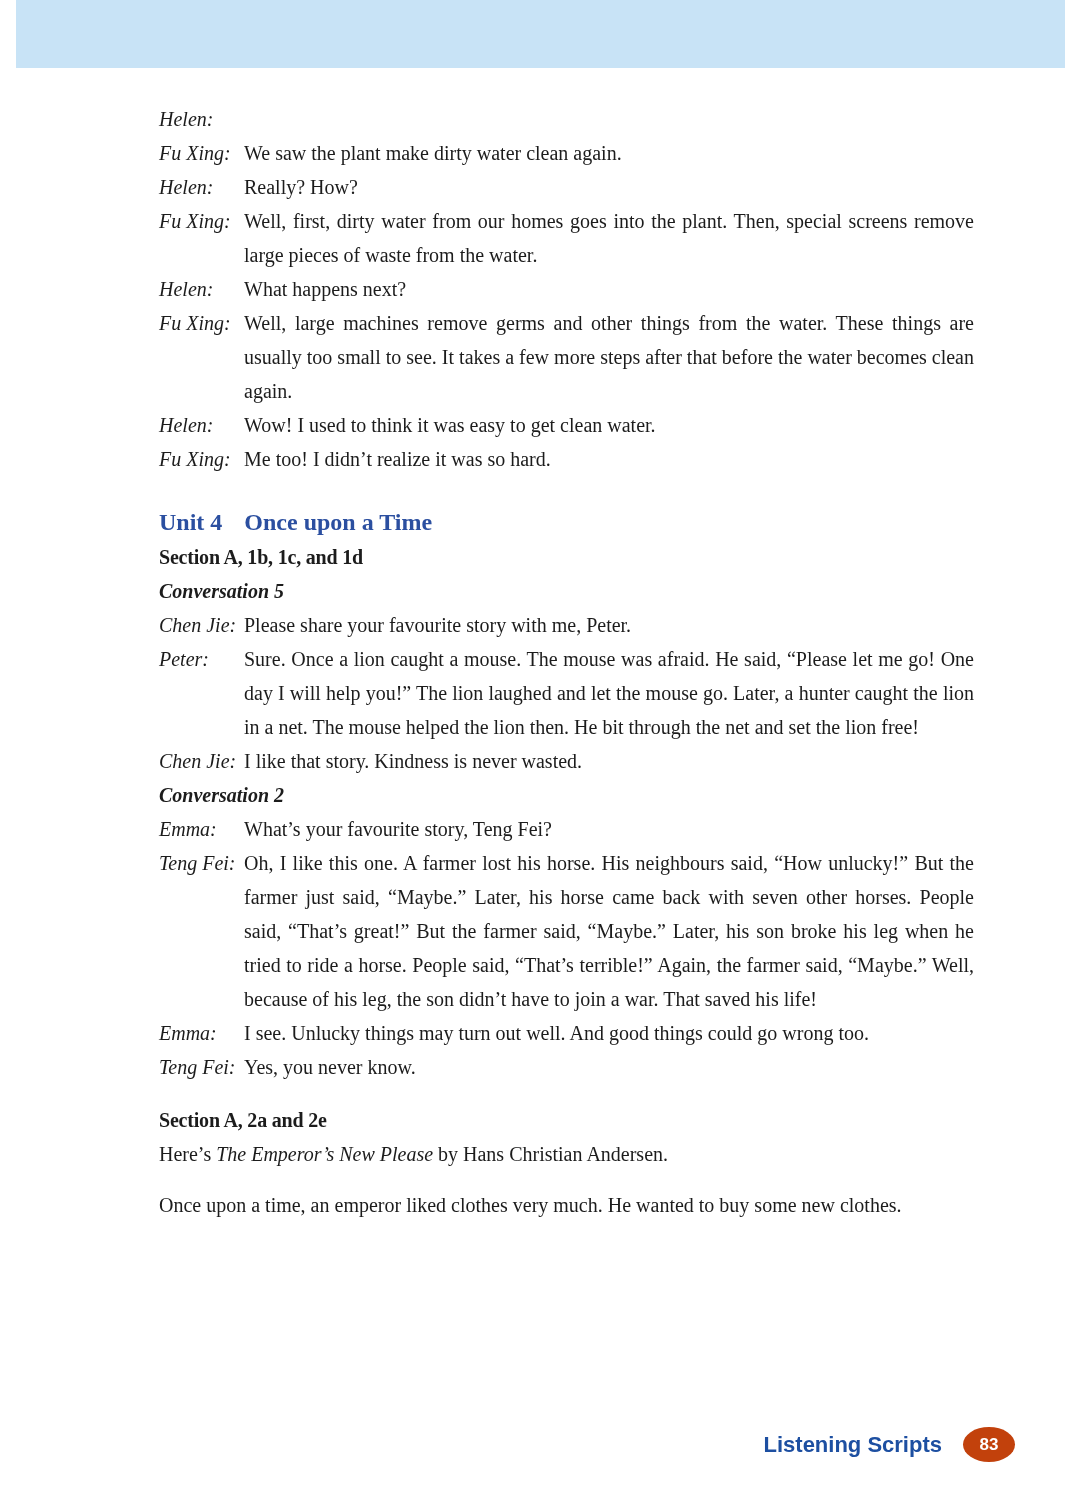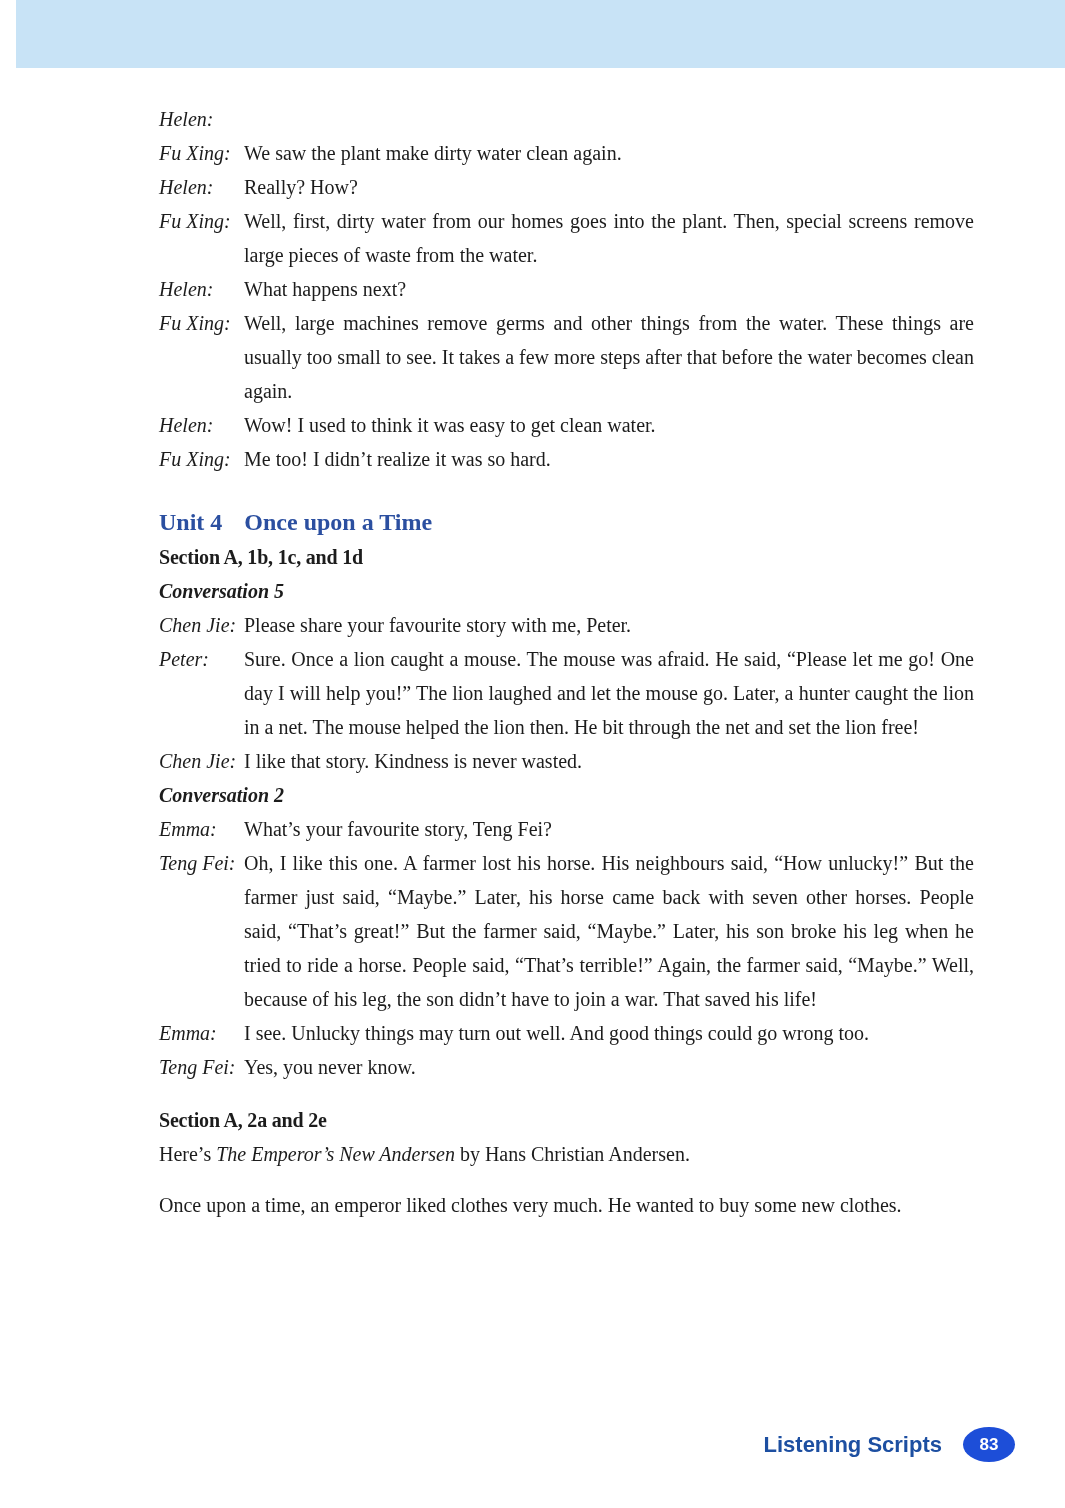--- a/index.html
+++ b/index.html
@@ -68,21 +68,21 @@
     font-family: "Liberation Sans", sans-serif;
   }
   .footer-label {
     color: #1d4fa1;
     font-weight: bold;
     font-size: 22px;
   }
   .page-badge {
     width: 52px;
     height: 35px;
-    background: #1d4ed8;
+    background: #c2410c;
     border-radius: 50%;
     color: #ffffff;
     font-weight: bold;
     font-size: 17px;
     display: flex;
     align-items: center;
     justify-content: center;
   }
 </style>
 </head>
@@ -159,21 +159,21 @@
       <span class="speaker">Emma:</span>
       <span class="utterance">I see. Unlucky things may turn out well. And good things could go wrong too.</span>
     </div>
     <div class="dialogue">
       <span class="speaker">Teng Fei:</span>
       <span class="utterance">Yes, you never know.</span>
     </div>
 
     <div class="section-heading gap-top">Section A, 2a and 2e</div>
 
-    <p class="intro-line"><span>Here’s </span><span class="italic">The Emperor’s New Andersen</span><span> by Hans Christian Andersen.</span></p>
+    <p class="intro-line"><span>Here’s </span><span class="italic">The Emperor’s New Please</span><span> by Hans Christian Andersen.</span></p>
 
     <p class="paragraph">Once upon a time, an emperor liked clothes very much. He wanted to buy some new clothes.</p>
 
   </div>
 
   <div class="footer">
     <span class="footer-label">Listening Scripts</span>
     <span class="page-badge">83</span>
   </div>
 </div>

